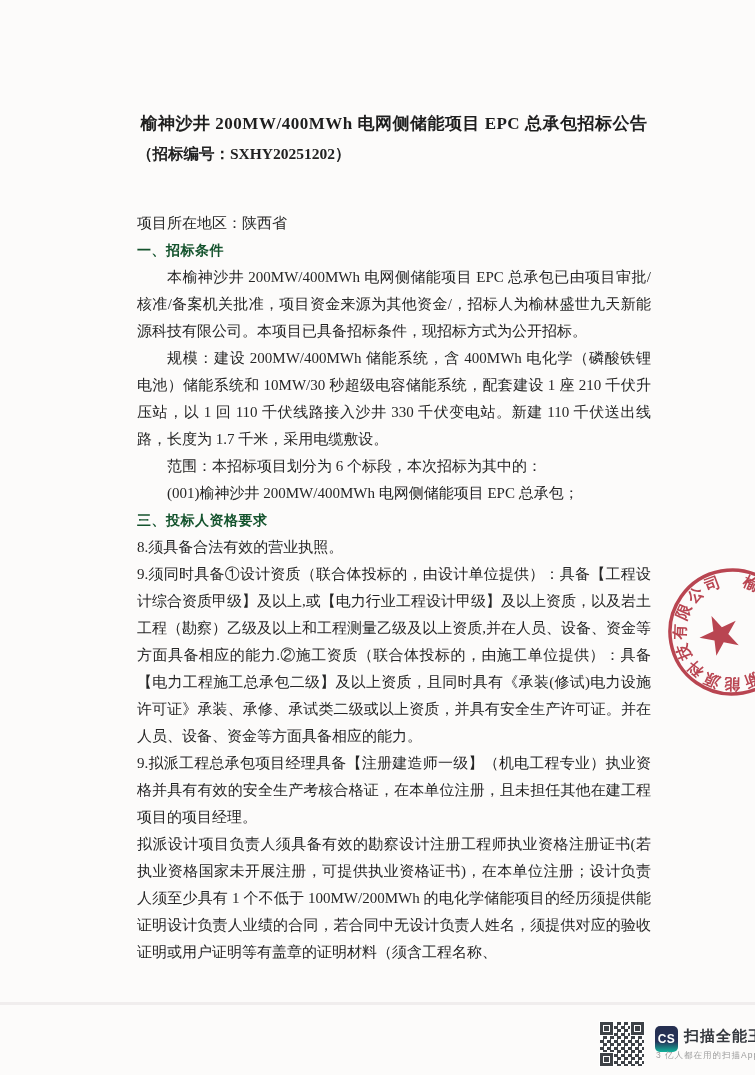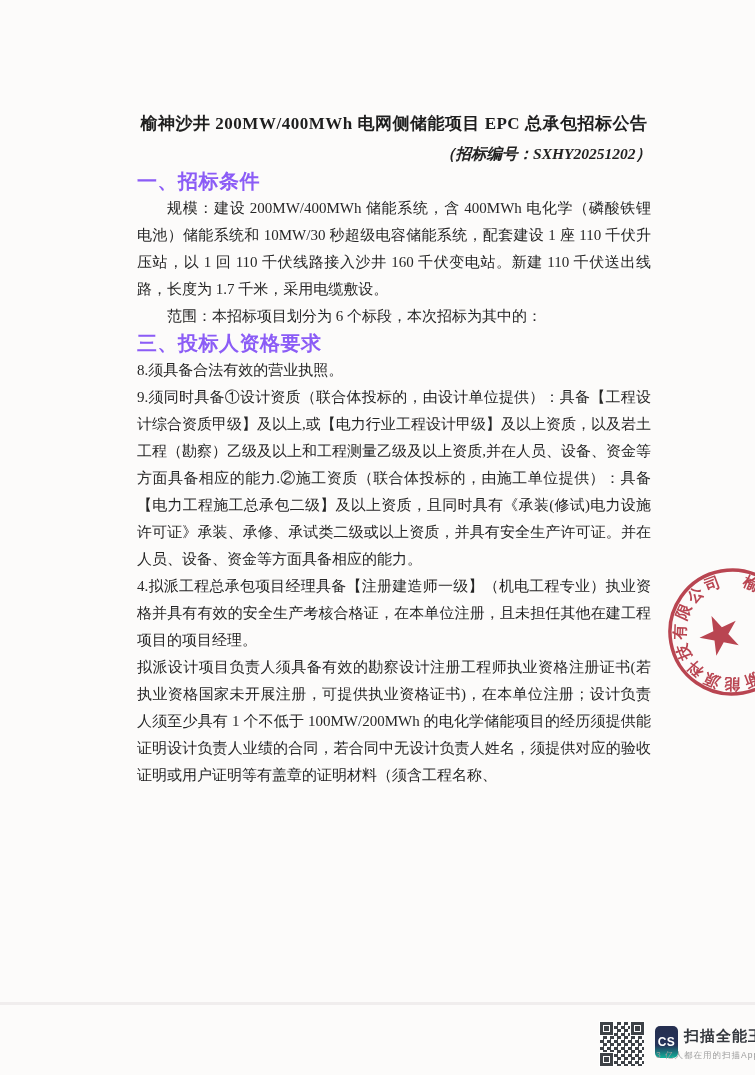--- a/index.html
+++ b/index.html
@@ -1,59 +1,62 @@
 <!DOCTYPE html>
 <html><head>
 <meta charset="utf-8">
 <style>
   html,body{margin:0;padding:0;}
   body{width:755px;height:1075px;background:#ffffff;font-family:"Liberation Serif","DejaVu Serif",serif;}
   .page{position:relative;width:755px;height:1075px;background:#fcfbfa;overflow:hidden;color:#262626;padding-left:40px;}
   .doc{position:absolute;left:137px;top:110px;width:514px;font-size:15px;line-height:27px;text-align:justify;}
   .doc h1{margin:0;font-size:17px;line-height:28px;text-align:center;font-weight:bold;color:#1e1e1e;letter-spacing:.5px;}
-  .doc .subtitle{margin:2px 0 0 0;font-size:15.5px;line-height:28px;text-align:right;font-weight:bold;color:#222;font-style:italic;}
+  .doc .subtitle{margin:2px 0 0 0;font-size:15.5px;line-height:28px;text-align:left;font-weight:bold;color:#222;}
   .doc .loc{margin:42px 0 0 0;}
-  .doc h2{margin:0;font-size:20px;line-height:27px;font-weight:bold;color:#8b5cf6;font-family:"Liberation Sans","DejaVu Sans",sans-serif;letter-spacing:.5px;}
+  .doc h2{margin:0;font-size:14px;line-height:27px;font-weight:bold;color:#14532d;font-family:"Liberation Sans","DejaVu Sans",sans-serif;letter-spacing:.5px;}
   .doc p{margin:0;}
   .doc p.indent{text-indent:2em;}
   .seal{position:absolute;left:640px;top:542px;pointer-events:none;}
   .seal text{font-family:"Liberation Sans","DejaVu Sans",sans-serif;font-weight:bold;}
   .scanline{position:absolute;left:0;top:1002px;width:755px;height:3px;background:#f0eded;}
   .wm{position:absolute;left:0;top:0;width:0;height:0;}
   .qr{position:absolute;left:600px;top:1022px;width:44px;height:44px;
       background-image:repeating-linear-gradient(0deg,#3e4247 0 3px,transparent 3px 7px),repeating-linear-gradient(90deg,#3e4247 0 3px,transparent 3px 7px);
       background-image:repeating-conic-gradient(#3e4247 0% 25%,#ffffff 0% 50%);
       background-size:7px 7px;}
   .finder{position:absolute;width:13px;height:13px;box-sizing:border-box;border:3px solid #3e4247;background:#fff;box-shadow:0 0 0 1px #fff;}
   .finder .dot{width:5px;height:5px;background:#3e4247;margin:1px;}
   .f-tl{left:0;top:0;} .f-tr{right:0;top:0;} .f-bl{left:0;bottom:0;}
-  .cslogo{position:absolute;left:655px;top:1026px;width:23px;height:32px;border-radius:5px;
+  .cslogo{position:absolute;left:655px;top:1026px;width:23px;height:26px;border-radius:5px;
       background:linear-gradient(180deg,#252e4f 0%,#26335a 60%,#11b39b 100%);
       color:#fff;font-family:"Liberation Sans","DejaVu Sans",sans-serif;font-weight:bold;font-size:12px;
       display:flex;align-items:center;justify-content:center;letter-spacing:.5px;}
   .appname{position:absolute;left:684px;top:1027px;font-family:"Liberation Sans","DejaVu Sans",sans-serif;
       font-size:15px;font-weight:700;color:#33373d;letter-spacing:1px;white-space:nowrap;}
   .tagline{position:absolute;left:656px;top:1050px;font-family:"Liberation Sans","DejaVu Sans",sans-serif;
       font-size:8.5px;color:#9b9b9b;letter-spacing:1px;white-space:nowrap;}
 </style>
 </head>
 <body>
 
 <div class="page">
 
   <div class="doc">
     <h1>榆神沙井 200MW/400MWh 电网侧储能项目 EPC 总承包招标公告</h1>
     <div class="subtitle">（招标编号：SXHY20251202）</div>
+    <p class="loc">项目所在地区：陕西省</p>
     <h2>一、招标条件</h2>
-    <p class="indent">规模：建设 200MW/400MWh 储能系统，含 400MWh 电化学（磷酸铁锂电池）储能系统和 10MW/30 秒超级电容储能系统，配套建设 1 座 110 千伏升压站，以 1 回 110 千伏线路接入沙井 160 千伏变电站。新建 110 千伏送出线路，长度为 1.7 千米，采用电缆敷设。</p>
+    <p class="indent">本榆神沙井 200MW/400MWh 电网侧储能项目 EPC 总承包已由项目审批/核准/备案机关批准，项目资金来源为其他资金/，招标人为榆林盛世九天新能源科技有限公司。本项目已具备招标条件，现招标方式为公开招标。</p>
+    <p class="indent">规模：建设 200MW/400MWh 储能系统，含 400MWh 电化学（磷酸铁锂电池）储能系统和 10MW/30 秒超级电容储能系统，配套建设 1 座 210 千伏升压站，以 1 回 110 千伏线路接入沙井 330 千伏变电站。新建 110 千伏送出线路，长度为 1.7 千米，采用电缆敷设。</p>
     <p class="indent">范围：本招标项目划分为 6 个标段，本次招标为其中的：</p>
+    <p class="indent">(001)榆神沙井 200MW/400MWh 电网侧储能项目 EPC 总承包；</p>
     <h2>三、投标人资格要求</h2>
     <p>8.须具备合法有效的营业执照。</p>
     <p>9.须同时具备①设计资质（联合体投标的，由设计单位提供）：具备【工程设计综合资质甲级】及以上,或【电力行业工程设计甲级】及以上资质，以及岩土工程（勘察）乙级及以上和工程测量乙级及以上资质,并在人员、设备、资金等方面具备相应的能力.②施工资质（联合体投标的，由施工单位提供）：具备【电力工程施工总承包二级】及以上资质，且同时具有《承装(修试)电力设施许可证》承装、承修、承试类二级或以上资质，并具有安全生产许可证。并在人员、设备、资金等方面具备相应的能力。</p>
-    <p>4.拟派工程总承包项目经理具备【注册建造师一级】（机电工程专业）执业资格并具有有效的安全生产考核合格证，在本单位注册，且未担任其他在建工程项目的项目经理。</p>
+    <p>9.拟派工程总承包项目经理具备【注册建造师一级】（机电工程专业）执业资格并具有有效的安全生产考核合格证，在本单位注册，且未担任其他在建工程项目的项目经理。</p>
     <p>拟派设计项目负责人须具备有效的勘察设计注册工程师执业资格注册证书(若执业资格国家未开展注册，可提供执业资格证书)，在本单位注册；设计负责人须至少具有 1 个不低于 100MW/200MWh 的电化学储能项目的经历须提供能证明设计负责人业绩的合同，若合同中无设计负责人姓名，须提供对应的验收证明或用户证明等有盖章的证明材料（须含工程名称、</p>
   </div>
 
   <svg class="seal" width="200" height="185" viewBox="0 0 200 185">
     <g transform="rotate(-10 92 90)" opacity="0.88">
       <circle cx="92" cy="90" r="62" fill="none" stroke="#b02c3a" stroke-width="3.5"></circle>
       <path transform="translate(80,91) rotate(-15)" fill="#b02c3a" d="M0,-21 L4.7,-6.47 L19.97,-6.49 L7.61,2.47 L12.34,16.99 L0,8 L-12.34,16.99 L-7.61,2.47 L-19.97,-6.49 L-4.7,-6.47 Z"></path>
       <defs>
         <path id="sealArc" d="M 92 43 A 47 47 0 1 1 92 137 A 47 47 0 1 1 92 43"></path>
       </defs>

